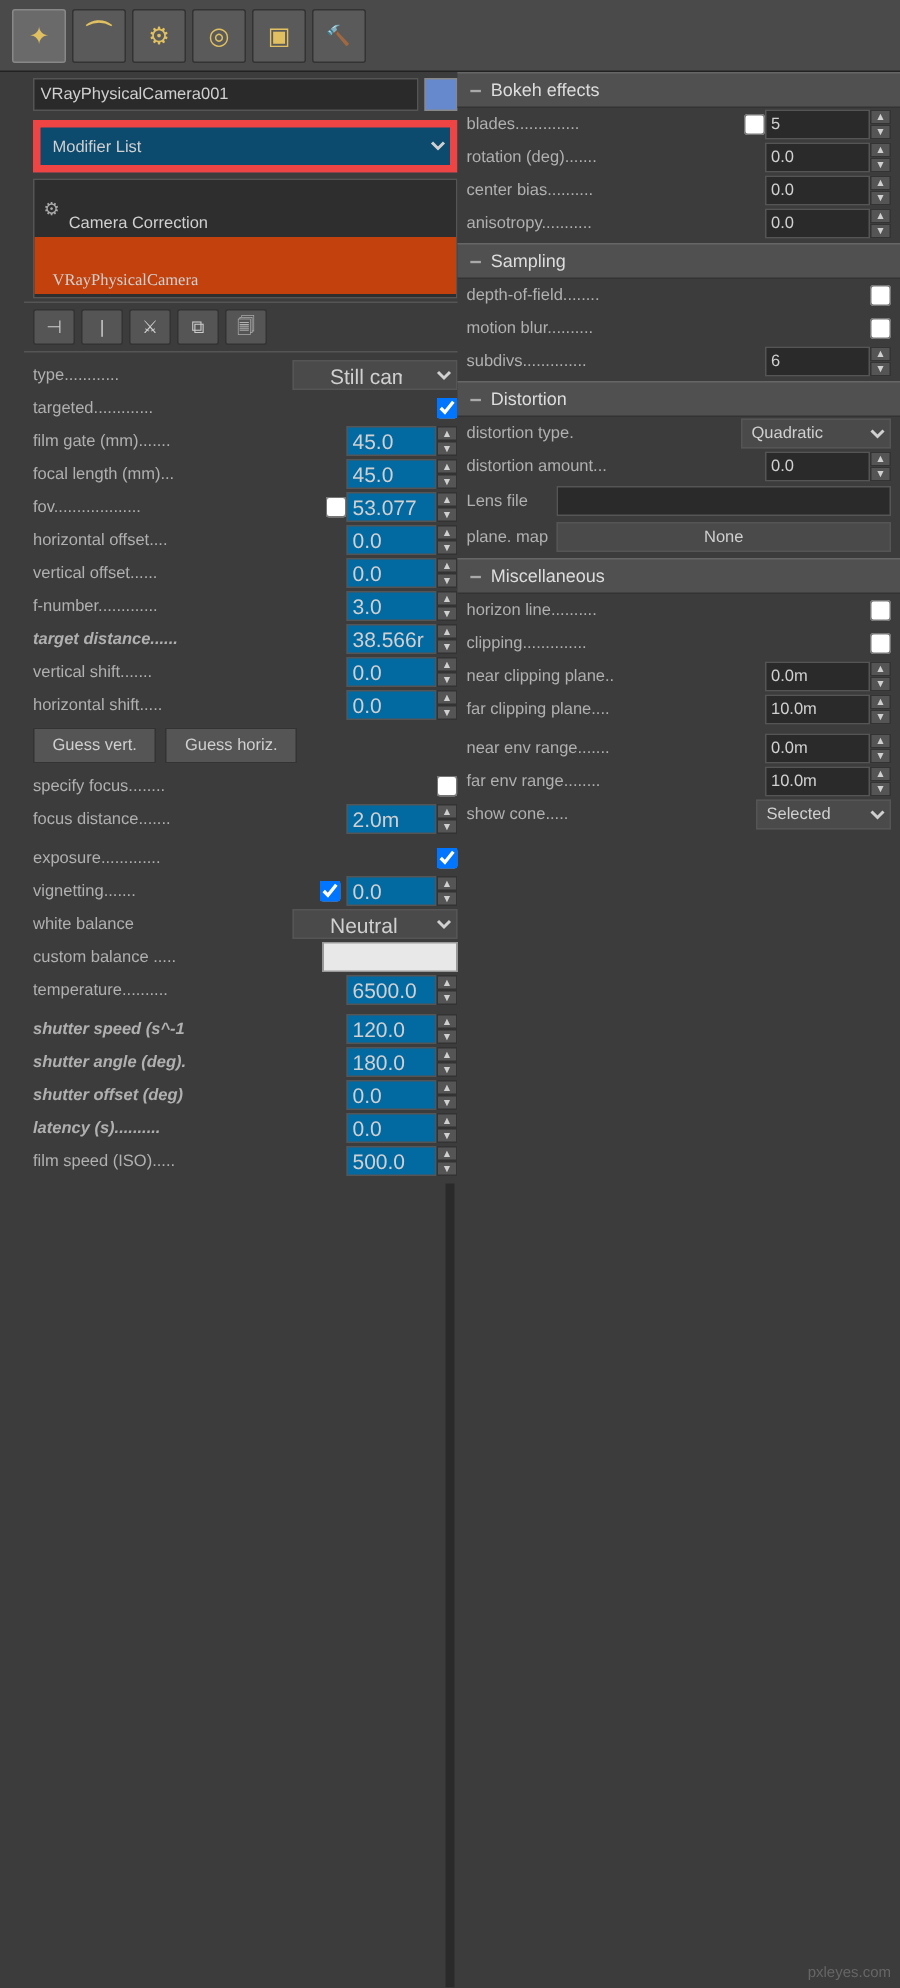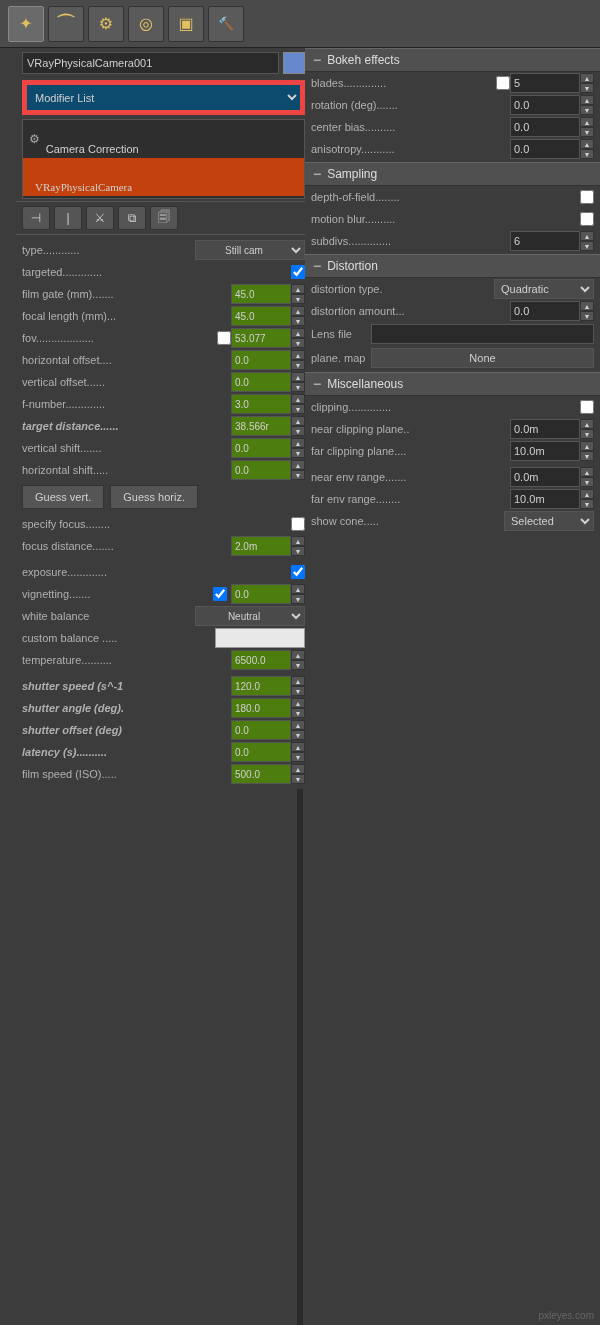--- a/index.html
+++ b/index.html
@@ -163,25 +163,25 @@
       flex: 1;
       color: #b0b0b0;
       font-size: 11px;
     }
     .param-label.italic-bold {
       font-style: italic;
       font-weight: bold;
     }
     .param-value {
       width: 80px;
-      background: #4d7c0f;
+      background: #0369a1;
       border: 1px solid #555;
       color: #d0d0d0;
       padding: 1px 3px;
-      font-size: 10px;
+      font-size: 14px;
       height: 20px;
     }
     .param-value.narrow { width: 60px; }
     .spinner-btn {
       display: flex;
       flex-direction: column;
       width: 14px;
     }
     .spin-up, .spin-down {
       width: 14px;
@@ -197,24 +197,23 @@
     }
     .param-checkbox {
       width: 14px; height: 14px;
       cursor: pointer;
     }
     .param-dropdown {
       background: #4a4a4a;
       border: 1px solid #555;
       color: #d0d0d0;
       padding: 1px 20px;
-      font-size: 10px;
+      font-size: 14px;
       height: 20px;
       cursor: pointer;
-      text-align: center;
     }
     .param-dropdown.wide { width: 110px; }
 
     
     .section-header {
       background: #505050;
       color: #d0d0d0;
       padding: 3px 8px;
       display: flex;
       align-items: center;
@@ -717,20 +716,24 @@
       <div class="distmap-btn">None</div>
     </div>
   </div>
 
   <div class="right-section">
     <div class="section-header">
       <span class="minus">−</span>
       <span class="section-title">Miscellaneous</span>
     </div>
 
+    <div class="rp-row">
+      <span class="rp-label">horizon line..........</span>
+      <input type="checkbox" class="rp-checkbox" style="">
+    </div>
 
     <div class="rp-row">
       <span class="rp-label">clipping..............</span>
       <input type="checkbox" class="rp-checkbox" style="">
     </div>
 
     <div class="rp-row">
       <span class="rp-label">near clipping plane..</span>
       <input class="rp-value" type="text" value="0.0m" style="">
       <div class="spinner-btn">

